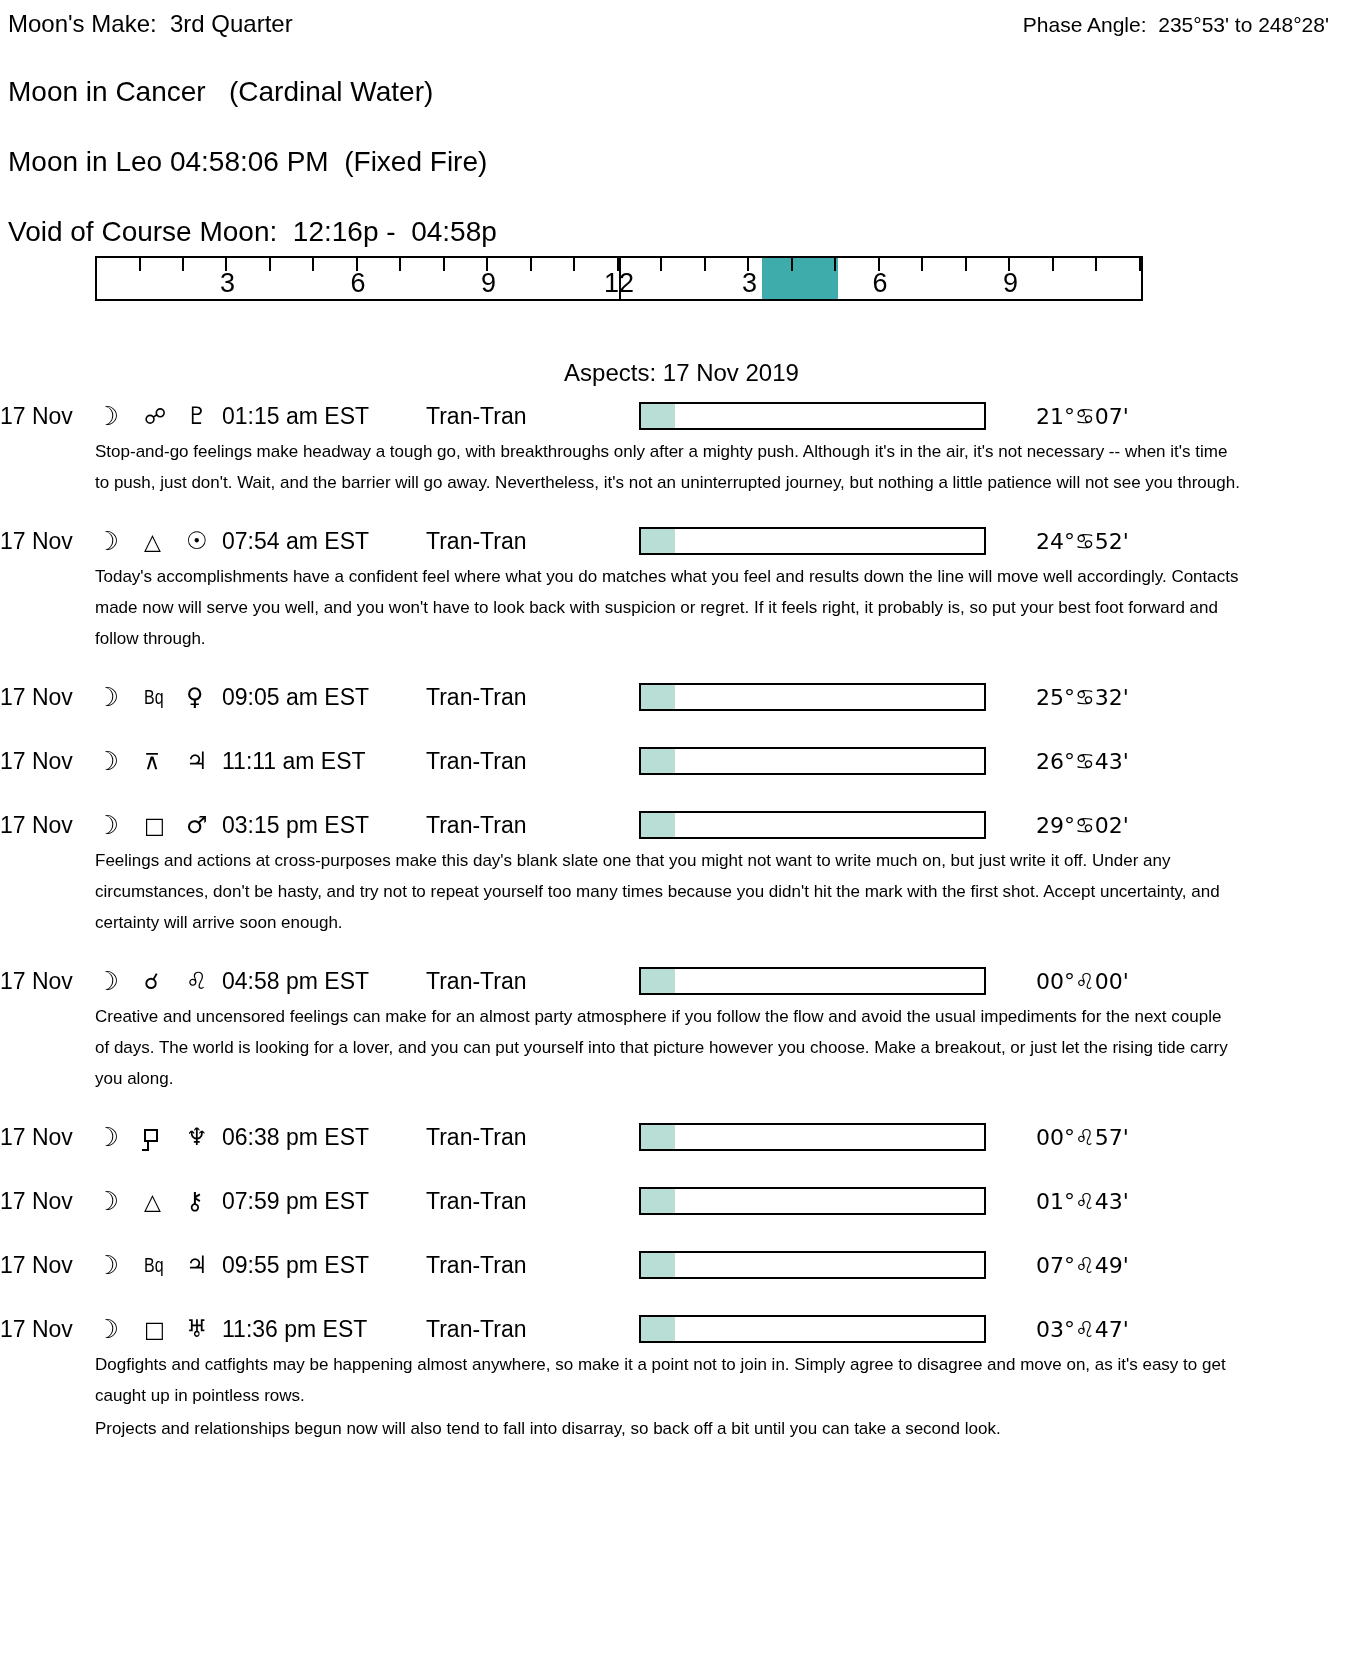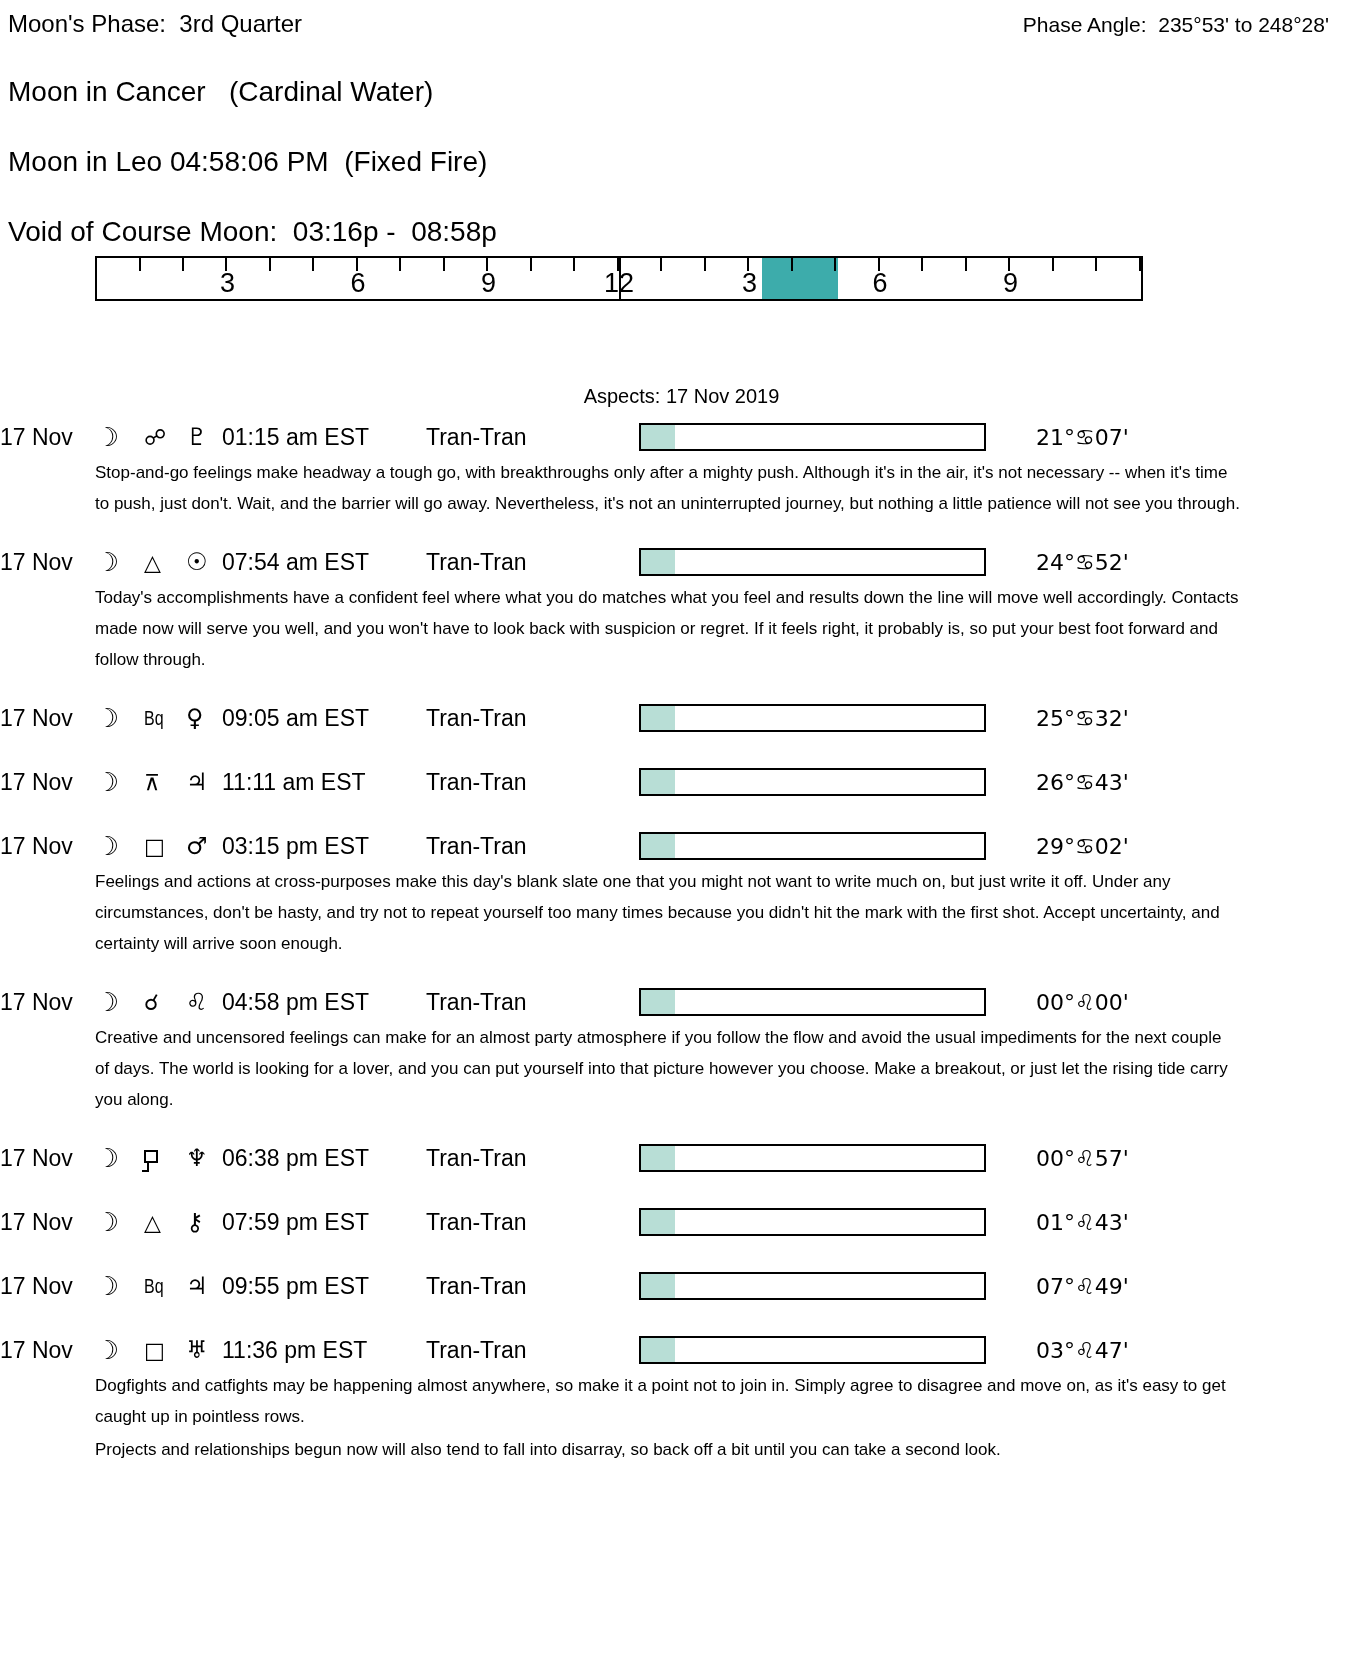--- a/index.html
+++ b/index.html
@@ -25,21 +25,21 @@
   .ruler .ticks { position:absolute; top:0; left:0; right:0; height:13px; z-index:2;
     background:repeating-linear-gradient(to right,
       transparent 0, transparent calc(100%/24 - 2px),
       #000 calc(100%/24 - 2px), #000 calc(100%/24)); }
   .ruler .noon { position:absolute; top:0; bottom:0; left:50%; width:2px;
                  background:#000; z-index:2; }
   .ruler .hlabel { position:absolute; bottom:0px; transform:translateX(-50%);
                    font-size:27px; z-index:3; }
 
   
-  .aspects-title { text-align:center; font-size:20px; margin-top:84px; }
+  .aspects-title { text-align:center; font-size:24px; margin-top:58px; }
   .row { display:flex; align-items:center; height:30px; margin-top:34px; }
   .row.first { margin-top:14px; }
   .row.after-para { margin-top:28px; }
   .c-date { width:96px; flex:none; }
   .c-glyphs { width:126px; flex:none; display:flex; align-items:center; }
   .glyph { font-family:"DejaVu Sans", sans-serif; }
   .g-moon { width:48px; font-size:26px; }
   .g-asp  { width:42px; font-size:22px; }
   .g-body { width:36px; font-size:24px; }
   .bq { font-size:20px; transform:scaleX(.8); transform-origin:left; display:inline-block; }
@@ -58,26 +58,26 @@
           border:2px solid #000; vertical-align:2px; }
   .sesq::after { content:""; position:absolute; left:1px; top:11px; width:2px; height:9px;
                  background:#000; }
   .sesq::before { content:""; position:absolute; left:-4px; top:18px; width:7px; height:2px;
                   background:#000; }
 </style>
 </head>
 <body>
 
 <div class="hdr-line1">
-  <span class="hdr-left pre">Moon's Phase:  3rd Quarter</span>
+  <span class="hdr-left pre">Moon's Make:  3rd Quarter</span>
   <span class="hdr-right pre">Phase Angle:  235°53' to 248°28'</span>
 </div>
 <div class="hdr-line pre">Moon in Cancer   (Cardinal Water)</div>
 <div class="hdr-line pre">Moon in Leo 04:58:06 PM  (Fixed Fire)</div>
-<div class="hdr-line pre">Void of Course Moon:  03:16p -  08:58p</div>
+<div class="hdr-line pre">Void of Course Moon:  12:16p -  04:58p</div>
 
 <div class="ruler">
   <div class="highlight" style="width: 7.3%; left: 63.7%; background: rgb(61, 172, 171);"></div>
   <div class="ticks"></div>
   <div class="noon"></div>
   <span class="hlabel" style="left:12.5%">3</span>
   <span class="hlabel" style="left:25%">6</span>
   <span class="hlabel" style="left:37.5%">9</span>
   <span class="hlabel" style="left:50%">12</span>
   <span class="hlabel" style="left:62.5%">3</span>

